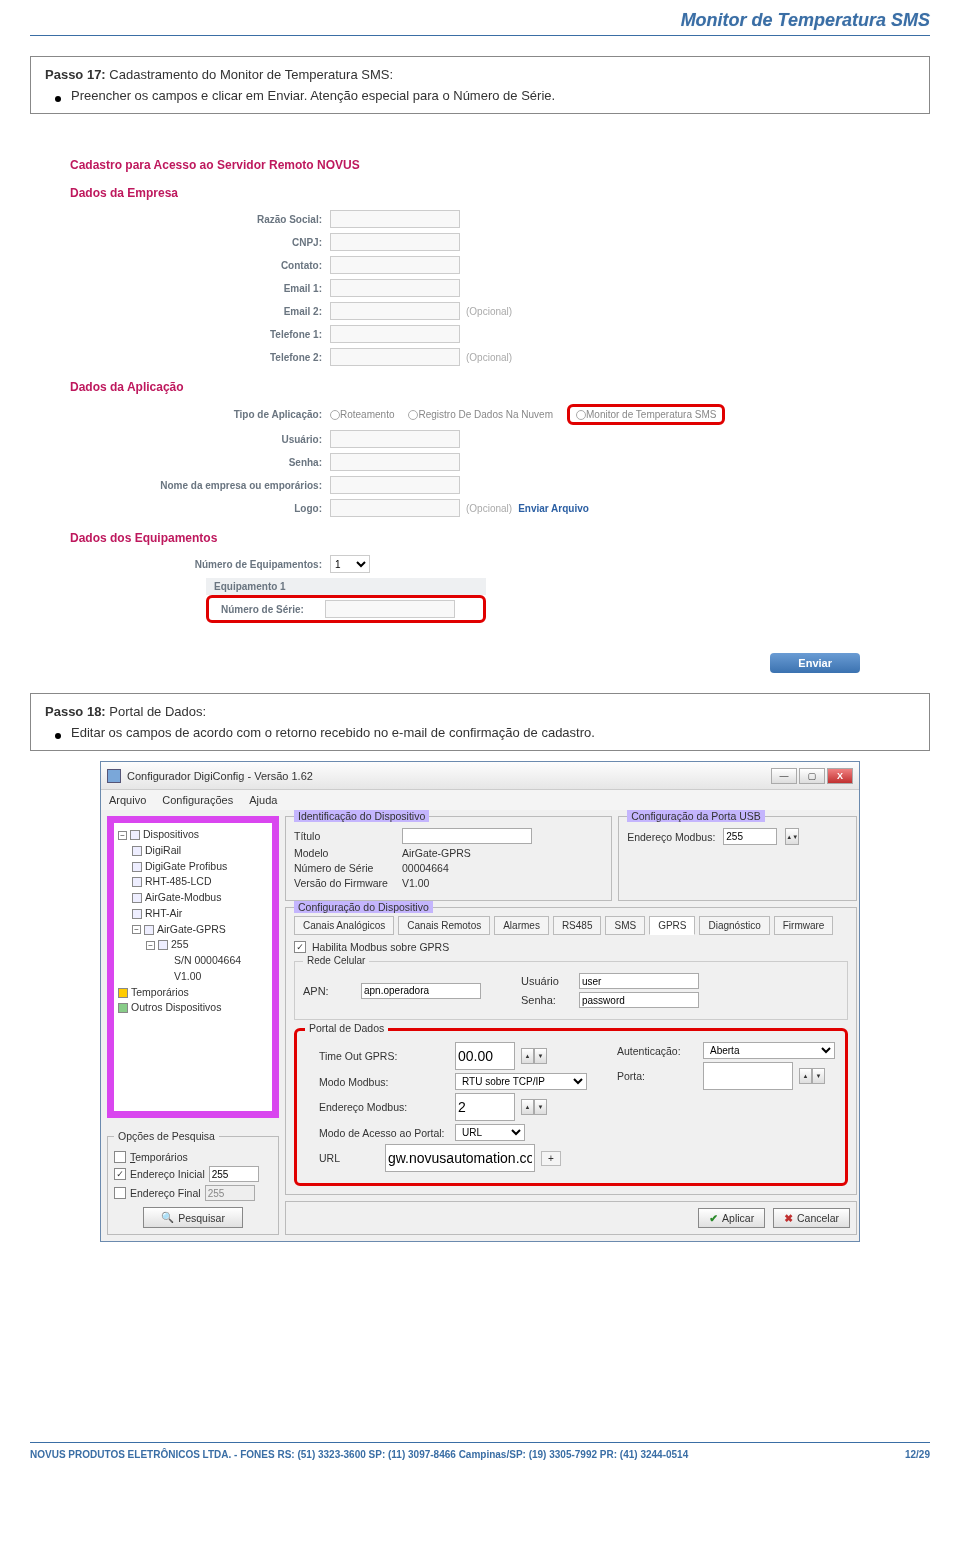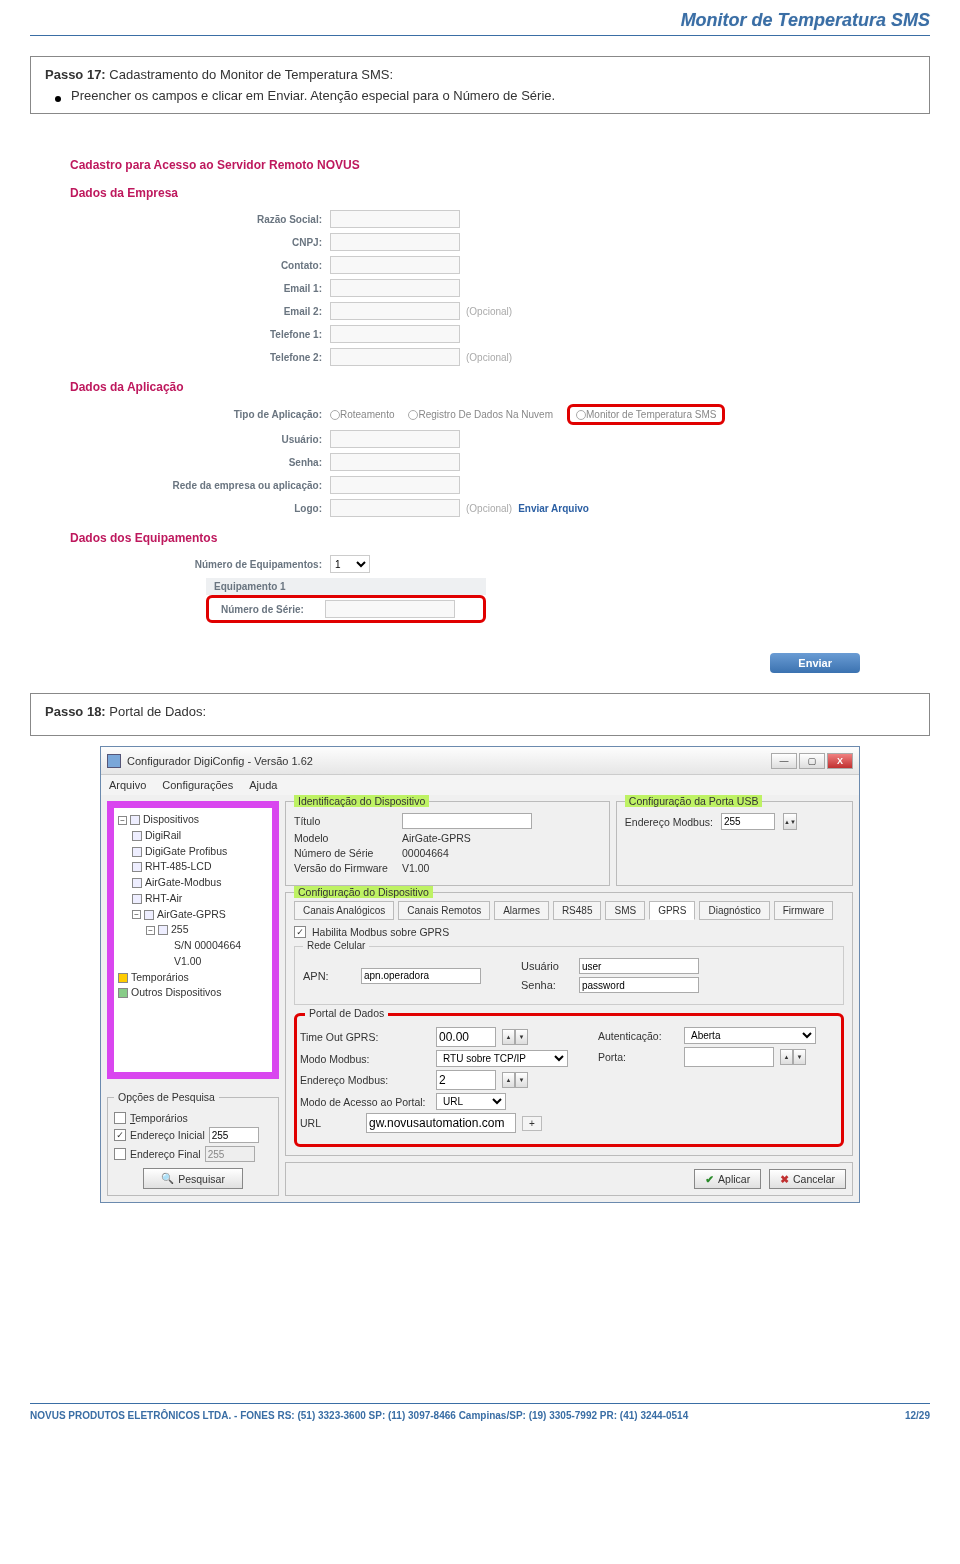--- a/index.html
+++ b/index.html
@@ -57,47 +57,47 @@
 
   .opcoes { border: 1px solid #bbb; margin: 6px; padding: 6px; background: #f0f0f0; font-size: 10.5px; }
   .opcoes legend { padding: 0 4px; }
   .op-row { display: flex; align-items: center; gap: 4px; margin: 3px 0; }
   .op-row input[type="text"] { width: 50px; height: 16px; border: 1px solid #aaa; font-size: 10px; padding: 0 2px; }
   .chk { width: 12px; height: 12px; border: 1px solid #888; background: #fff; display: inline-flex; align-items: center; justify-content: center; font-size: 9px; }
   .pesq-btn { display: flex; align-items: center; gap: 4px; border: 1px solid #888; background: linear-gradient(#fff,#e0e0e0); padding: 3px 10px; margin: 6px auto 0; width: 100px; justify-content: center; font-size: 10.5px; }
 
   .right-pane { flex: 1; padding: 6px 6px 6px 0; }
   .group { border: 1px solid #bbb; padding: 8px; margin-bottom: 6px; position: relative; }
-  .group-title { position: absolute; top: -7px; left: 8px; background: #bef264; padding: 0 4px; font-size: 10.5px; }
+  .group-title { position: absolute; top: -7px; left: 8px; background: #c4b5fd; padding: 0 4px; font-size: 10.5px; }
   .id-row { display: flex; align-items: center; gap: 8px; margin: 3px 0; font-size: 10.5px; }
   .id-label { width: 100px; }
   .id-val { }
   .id-input { width: 130px; height: 16px; border: 1px solid #aaa; background: #fff; }
   .usb-input { width: 54px; height: 17px; border: 1px solid #aaa; background: #fff; font-size: 10px; padding: 0 2px; }
   .sp-btn { width: 14px; height: 17px; border: 1px solid #aaa; background: linear-gradient(#fff,#ddd); display: inline-flex; flex-direction: column; font-size: 6px; line-height: 6px; align-items: center; justify-content: center; }
 
   .tabs-bar { display: flex; gap: 4px; margin-bottom: 6px; flex-wrap: wrap; }
   .tab-btn { border: 1px solid #bbb; background: #f4f4f4; padding: 3px 8px; font-size: 10px; }
   .tab-btn.active { background: #fff; border-bottom: 1px solid #fff; }
 
   .chk-row { display: flex; align-items: center; gap: 6px; margin: 4px 0 8px 0; font-size: 10.5px; }
 
   .rede-group { border: 1px solid #ccc; padding: 8px; margin-top: 4px; position: relative; }
   .rede-title { position: absolute; top: -7px; left: 8px; background: #f0f0f0; padding: 0 4px; font-size: 10px; }
   .rede-row { display: flex; align-items: center; gap: 8px; margin: 3px 0; }
   .rede-label { width: 50px; }
   .rede-input { width: 120px; height: 16px; border: 1px solid #aaa; background: #fff; font-size: 10px; padding: 0 2px; }
 
-  .portal-group { border: 3px solid #e00000; border-radius: 6px; padding: 8px 10px 8px 3px; margin-top: 8px; position: relative; }
+  .portal-group { border: 3px solid #e00000; border-radius: 6px; padding: 8px 10px 8px 22px; margin-top: 8px; position: relative; }
   .portal-title { position: absolute; top: -9px; left: 8px; background: #f0f0f0; padding: 0 4px; font-size: 10.5px; }
   .portal-grid { display: flex; gap: 30px; }
   .portal-col { flex: 1; }
   .prow { display: flex; align-items: center; gap: 6px; margin: 3px 0; font-size: 10.5px; }
   .plabel { width: 130px; }
-  .pinput { width: 120px; height: 20px; border: 1px solid #aaa; background: #fff; font-size: 12px; padding: 0 2px; }
+  .pinput { width: 120px; height: 28px; border: 1px solid #aaa; background: #fff; font-size: 14px; padding: 0 2px; }
   .pselect { width: 132px; height: 17px; border: 1px solid #aaa; background: #fff; font-size: 10px; padding: 0 2px; }
   .pspin { display: inline-flex; }
   .pspin .sp { width: 13px; height: 16px; border: 1px solid #aaa; background: linear-gradient(#fff,#ddd); font-size: 6px; display: flex; align-items: center; justify-content: center; }
 
   .footer-btns { display: flex; justify-content: flex-end; gap: 8px; border: 1px solid #bbb; padding: 6px; margin-top: 6px; }
   .fbtn { display: flex; align-items: center; gap: 4px; border: 1px solid #888; background: linear-gradient(#fff,#e0e0e0); padding: 3px 10px; font-size: 10.5px; }
   .check-ic { color: #2a8a2a; font-weight: bold; }
   .x-ic { color: #c03030; font-weight: bold; }
 
   .page-footer { border-top: 1px solid #3a6ea5; margin-top: 200px; padding-top: 6px; display: flex; justify-content: space-between; font-size: 10px; color: #3a6ea5; }
@@ -180,21 +180,21 @@
       </div>
       <div class="wf-row">
           <div class="wf-label">Usuário:</div>
           <div class="wf-input"></div>
         </div>
       <div class="wf-row">
           <div class="wf-label">Senha:</div>
           <div class="wf-input"></div>
         </div>
       <div class="wf-row">
-          <div class="wf-label">Rede da empresa ou aplicação:</div>
+          <div class="wf-label">Nome da empresa ou emporários:</div>
           <div class="wf-input"></div>
         </div>
       <div class="wf-row">
           <div class="wf-label">Logo:</div>
           <div class="wf-input"></div>
           <span class="wf-optional">(Opcional)</span>
           <span class="wf-link">Enviar Arquivo</span>
         </div>
     </div>
 
@@ -214,20 +214,24 @@
     </div>
 
     <div class="clearfix">
       <button class="enviar-btn">Enviar</button>
     </div>
   </div>
 
   <div class="step-box" style="margin-top:20px;">
     <div class="step-line">
       <span class="step-bold">Passo 18:</span><span> Portal de Dados:</span>
+    </div>
+    <div class="bullet-row">
+      <span class="bullet"></span>
+      <span>Editar os campos de acordo com o retorno recebido no e-mail de confirmação de cadastro.</span>
     </div>
   </div>
 
   <div class="winwrap">
   <div class="win">
     <div class="titlebar">
       <span class="titlebar-icon"></span>
       <span class="titlebar-text">Configurador DigiConfig - Versão 1.62</span>
       <div class="winbtns">
         <span class="winbtn">—</span>

